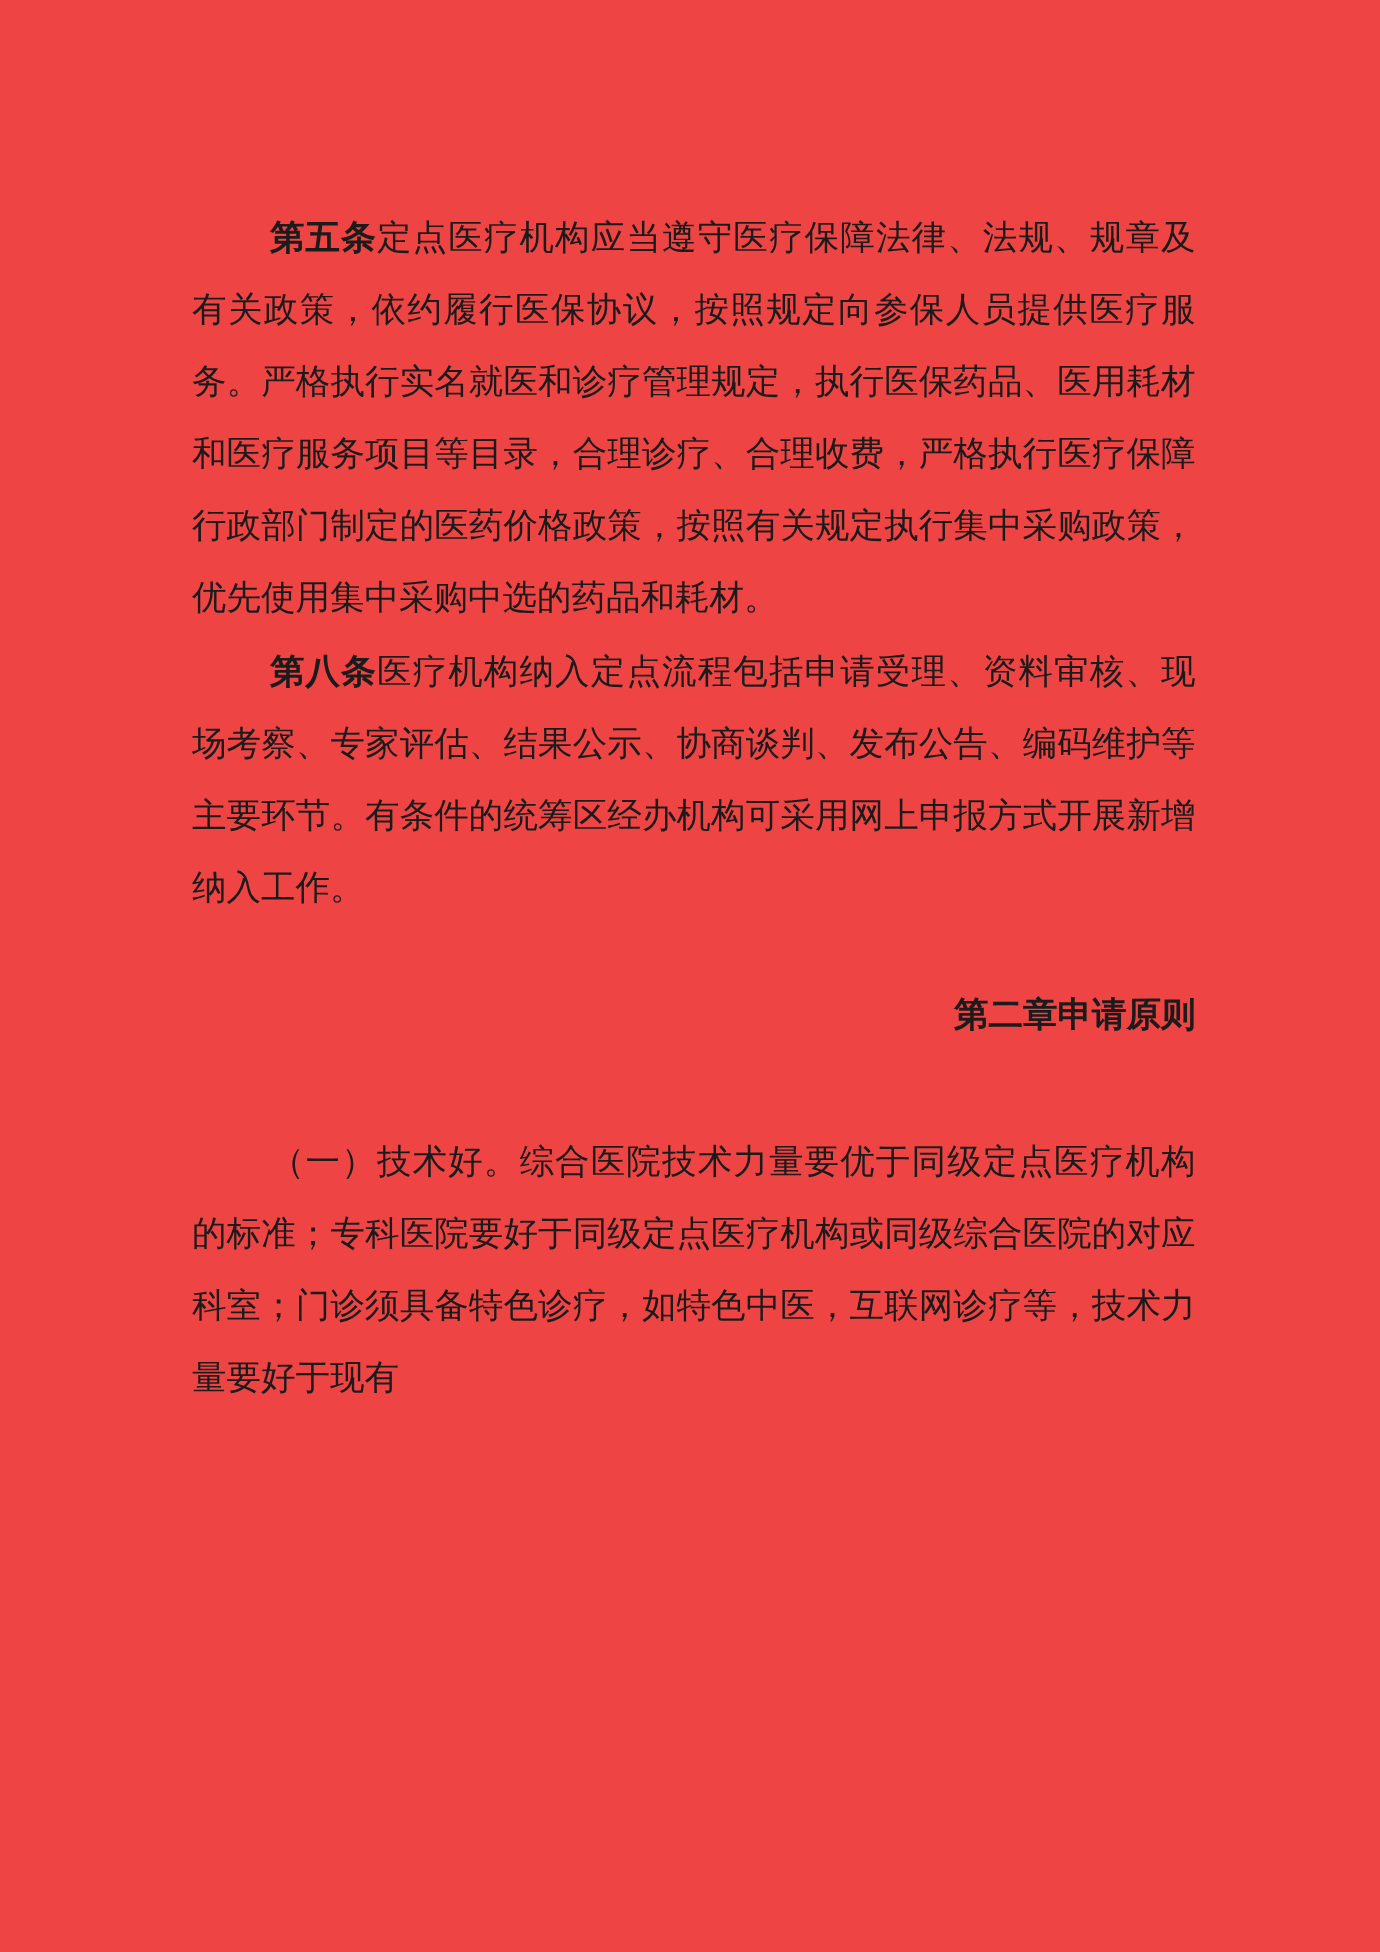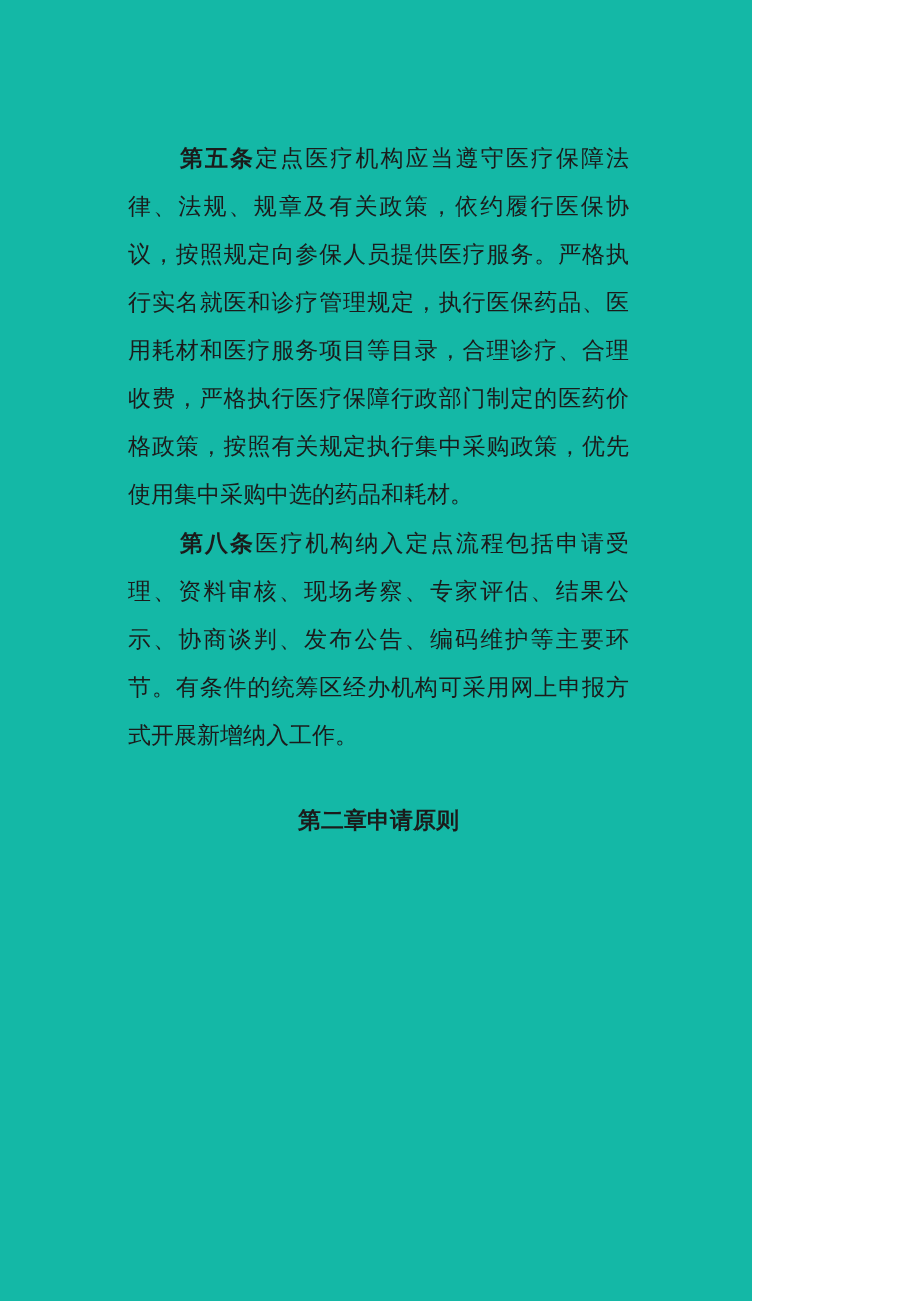--- a/index.html
+++ b/index.html
@@ -7,24 +7,24 @@
     padding: 0;
     background: #ffffff;
   }
   body {
     width: 920px;
     height: 1301px;
     overflow: hidden;
   }
   .page {
     box-sizing: border-box;
-    width: 752px;
+    width: 920px;
     height: 1301px;
     padding: 134px 123px 40px 128px;
-    background: #14b8a6;
+    background: #ef4444;
     font-family: "Liberation Serif", "DejaVu Serif", serif;
     font-size: 23px;
     line-height: 48px;
     color: #1b1b1b;
     text-align: justify;
     text-justify: inter-character;
   }
   .para {
     margin: 0;
     text-indent: 2.26em;
@@ -32,21 +32,21 @@
   .para .label {
     font-weight: 700;
     font-family: "Liberation Sans", "DejaVu Sans", sans-serif;
     font-size: 23px;
   }
   .chapter {
     margin: 36px 0 51px 0;
     font-size: 23px;
     font-weight: 700;
     font-family: "Liberation Sans", "DejaVu Sans", sans-serif;
-    text-align: center;
+    text-align: right;
     text-indent: 0;
     line-height: 48px;
   }
   .item {
     margin-top: 44px;
   }
 </style>
 </head>
 <body>
 
@@ -54,14 +54,15 @@
 
   <p class="para"><b class="label">第五条</b><span>定点医疗机构应当遵守医疗保障法律、法规、规章及有关政策，依约履行医保协议，按照规定向参保人员提供医疗服务。严格执行实名就医和诊疗管理规定，执行医保药品、医用耗材和医疗服务项目等目录，合理诊疗、合理收费，严格执行医疗保障行政部门制定的医药价格政策，按照有关规定执行集中采购政策，优先使用集中采购中选的药品和耗材。</span></p>
 
 
 
   <p class="para"><b class="label">第八条</b><span>医疗机构纳入定点流程包括申请受理、资料审核、现场考察、专家评估、结果公示、协商谈判、发布公告、编码维护等主要环节。有条件的统筹区经办机构可采用网上申报方式开展新增纳入工作。</span></p>
 
   <h2 class="chapter">第二章申请原则</h2>
 
 
+  <p class="para item">（一）技术好。综合医院技术力量要优于同级定点医疗机构的标准；专科医院要好于同级定点医疗机构或同级综合医院的对应科室；门诊须具备特色诊疗，如特色中医，互联网诊疗等，技术力量要好于现有</p>
 
 </div>
 
 </body></html>

